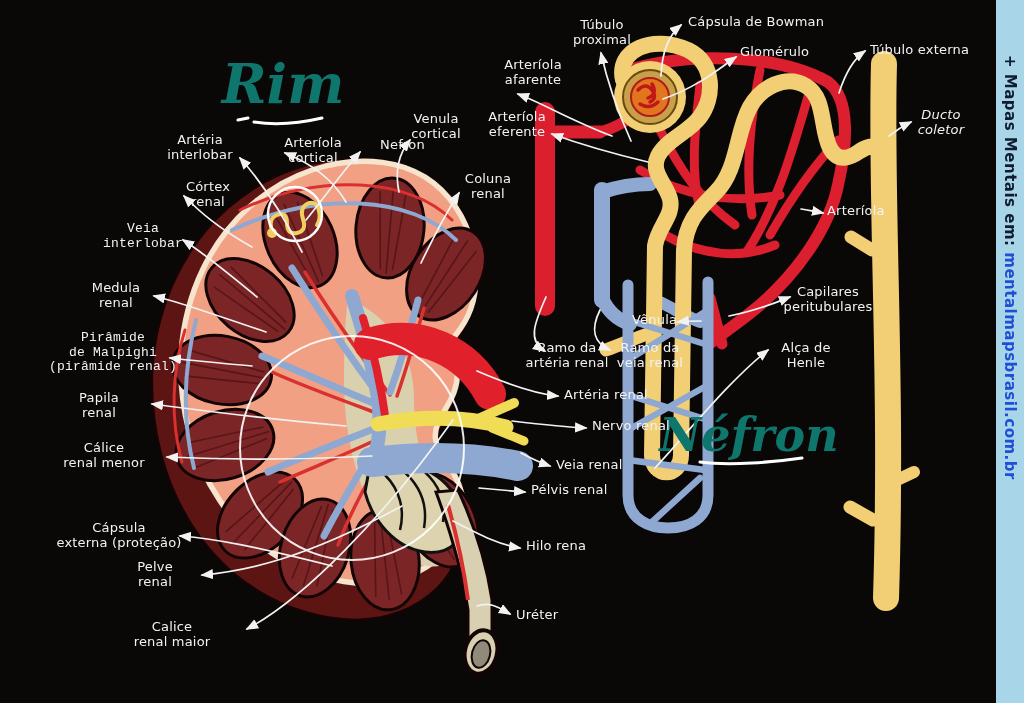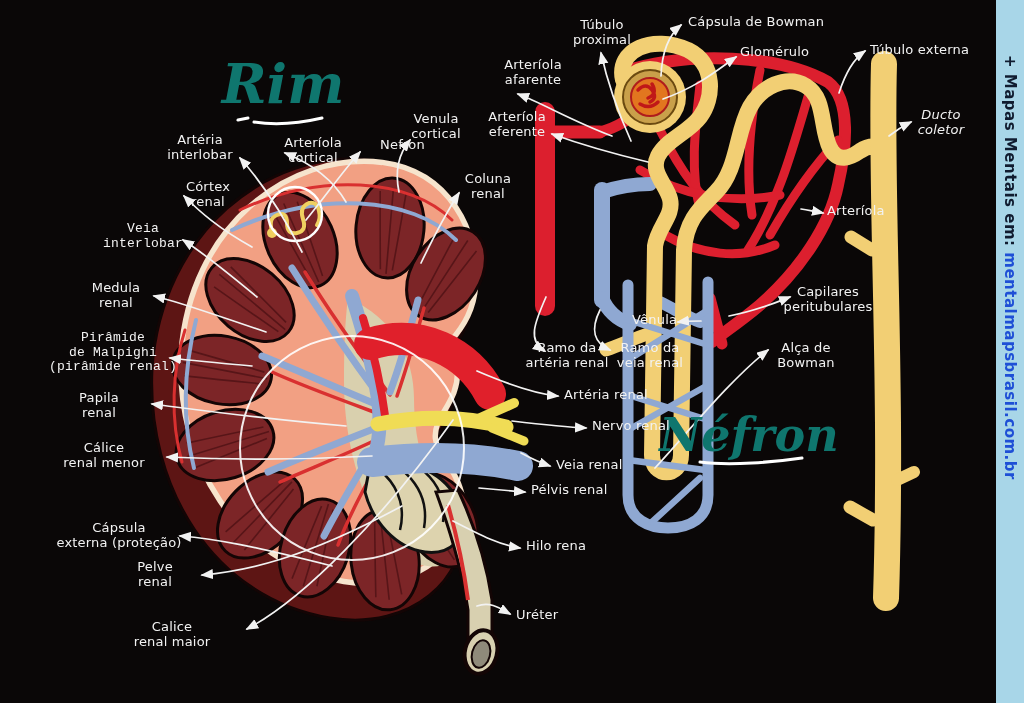--- a/index.html
+++ b/index.html
@@ -246,21 +246,21 @@
 coletor</div>
 <div class="lbl la" style="left:827px;top:204px;">Arteríola</div>
 <div class="lbl" style="left:828px;top:285px;">Capilares
 peritubulares</div>
 <div class="lbl la" style="left:595px;top:313px;margin-left:37px;">Vênula</div>
 <div class="lbl" style="left:567px;top:341px;">Ramo da
 artéria renal</div>
 <div class="lbl" style="left:650px;top:341px;">Ramo da
 veia renal</div>
 <div class="lbl" style="left:806px;top:341px;">Alça de
-Bowman</div>
+Henle</div>
 
 <div id="sidebar">
   <div class="vtext">
     <span>+ Mapas Mentais em: </span><span class="site">mentalmapsbrasil.com.br</span>
   </div>
 </div>
 
 </div>
 
 </body></html>

